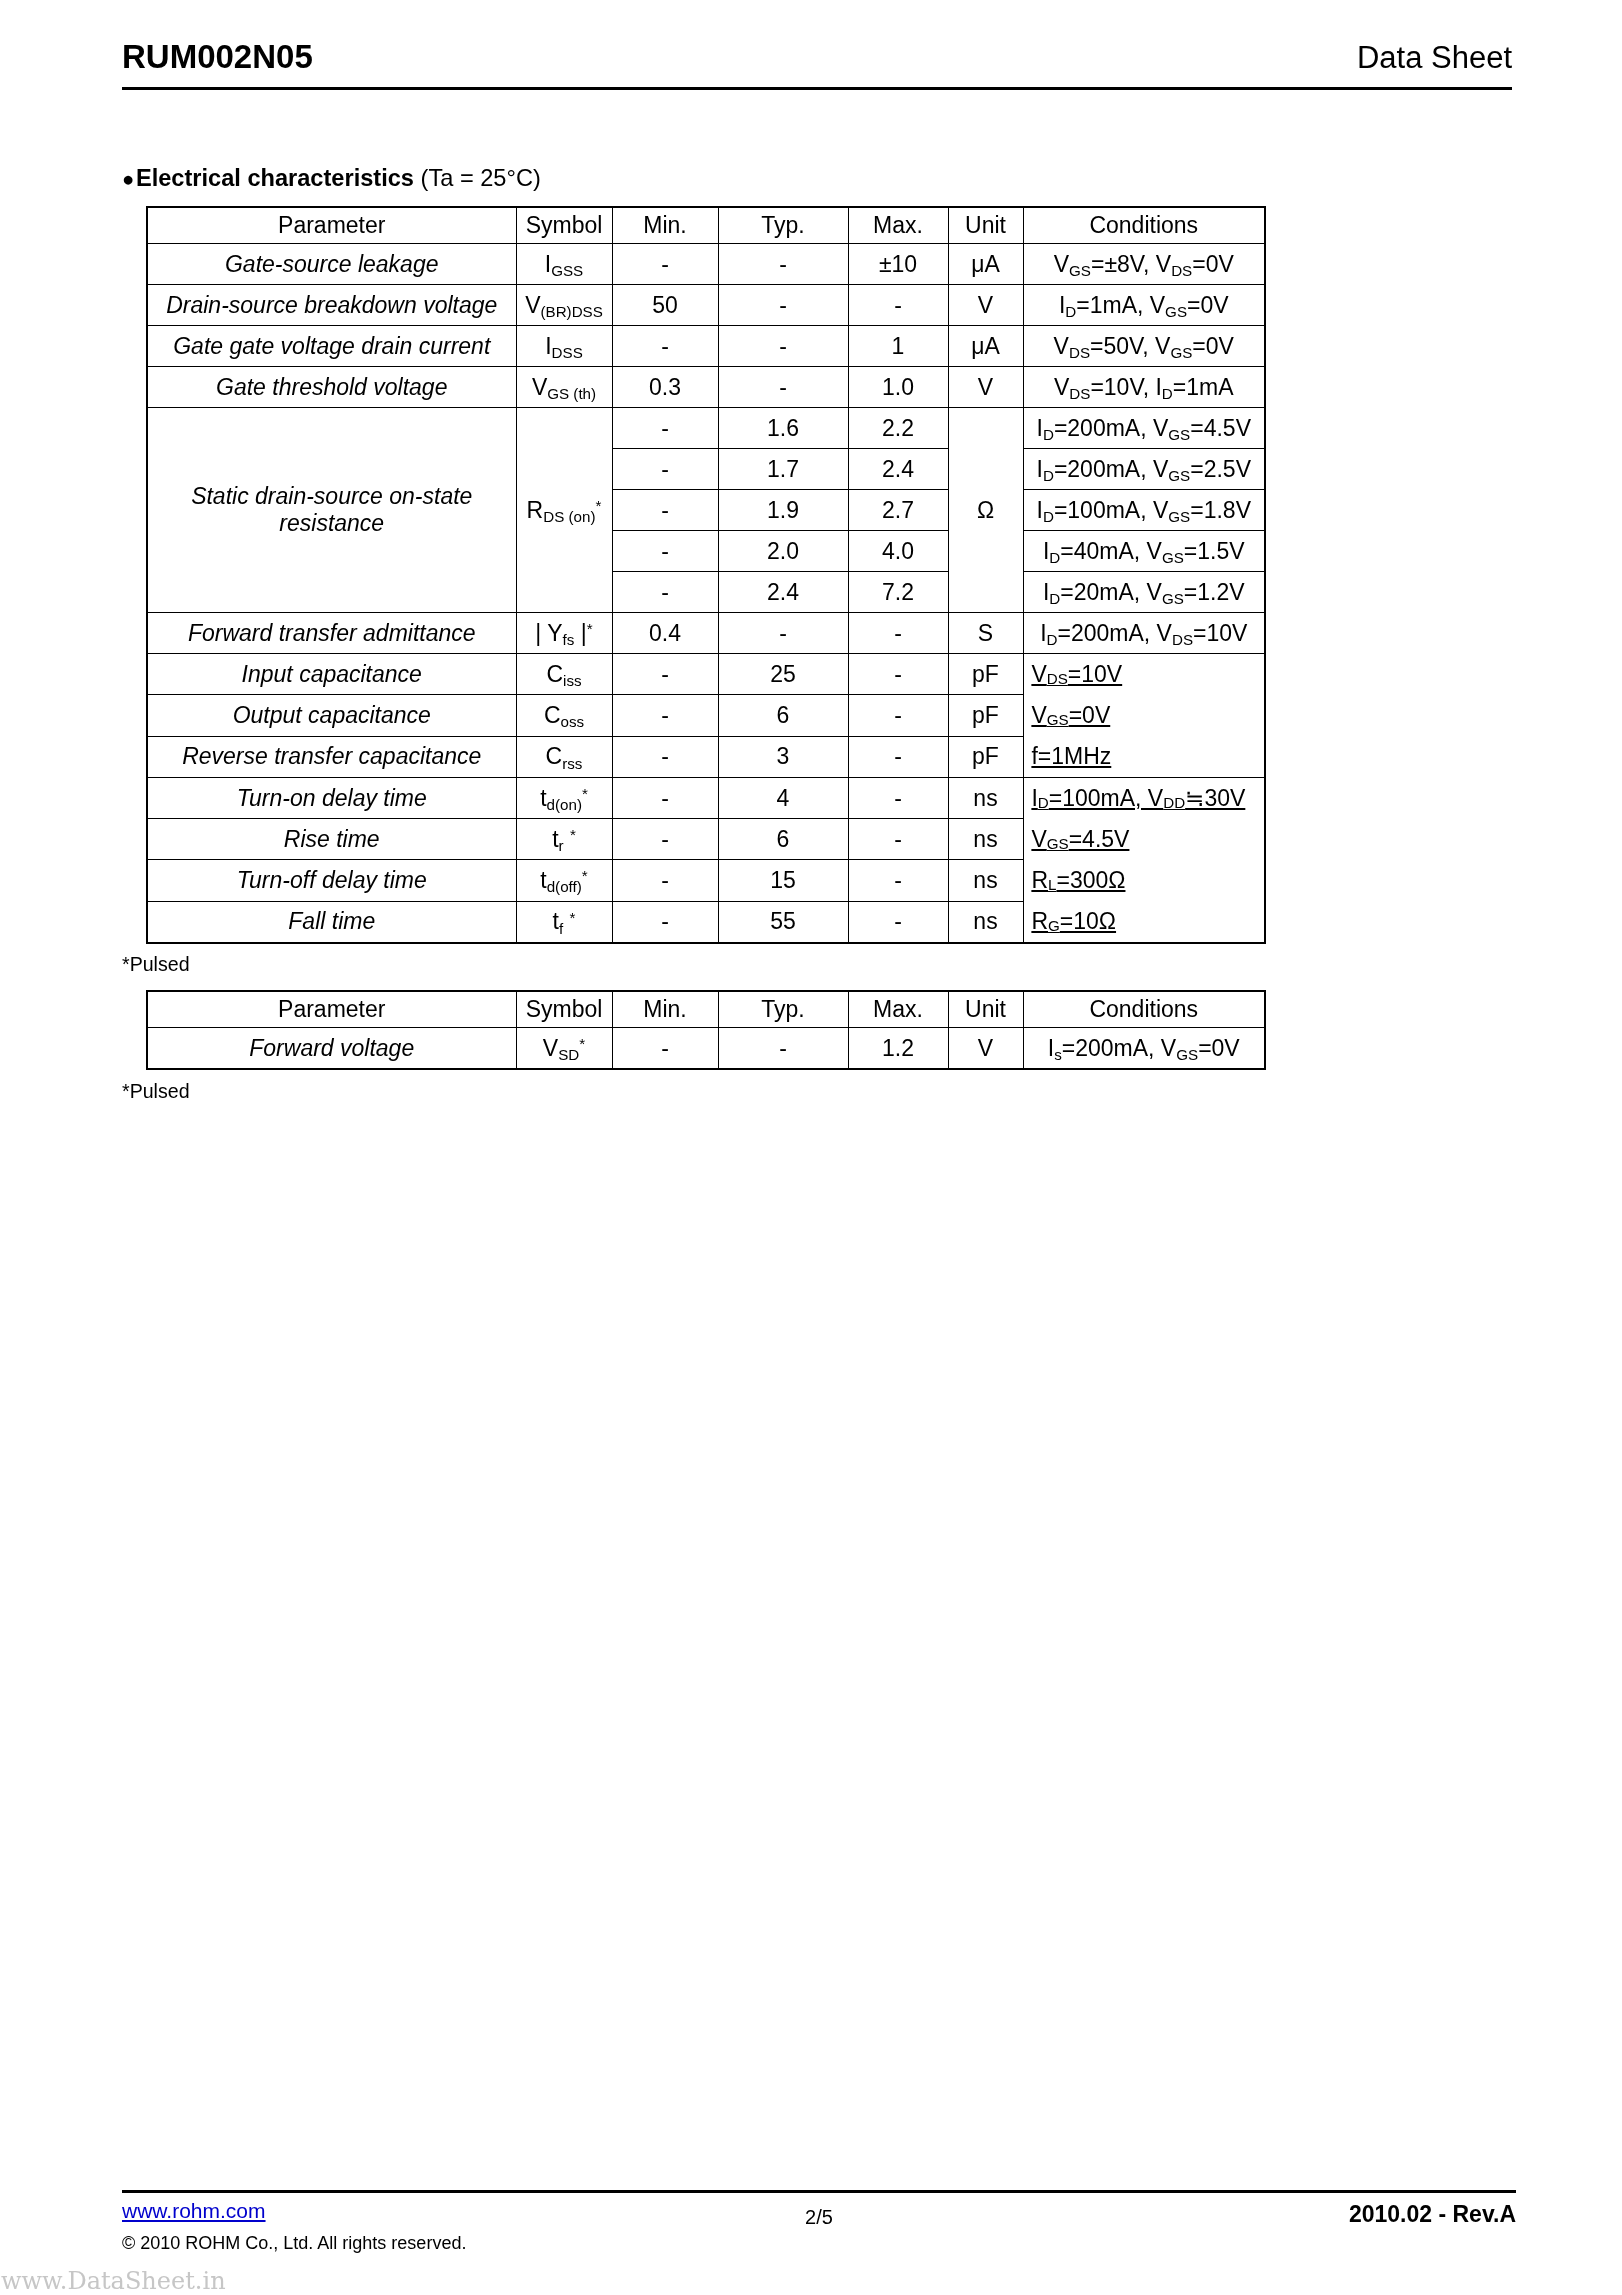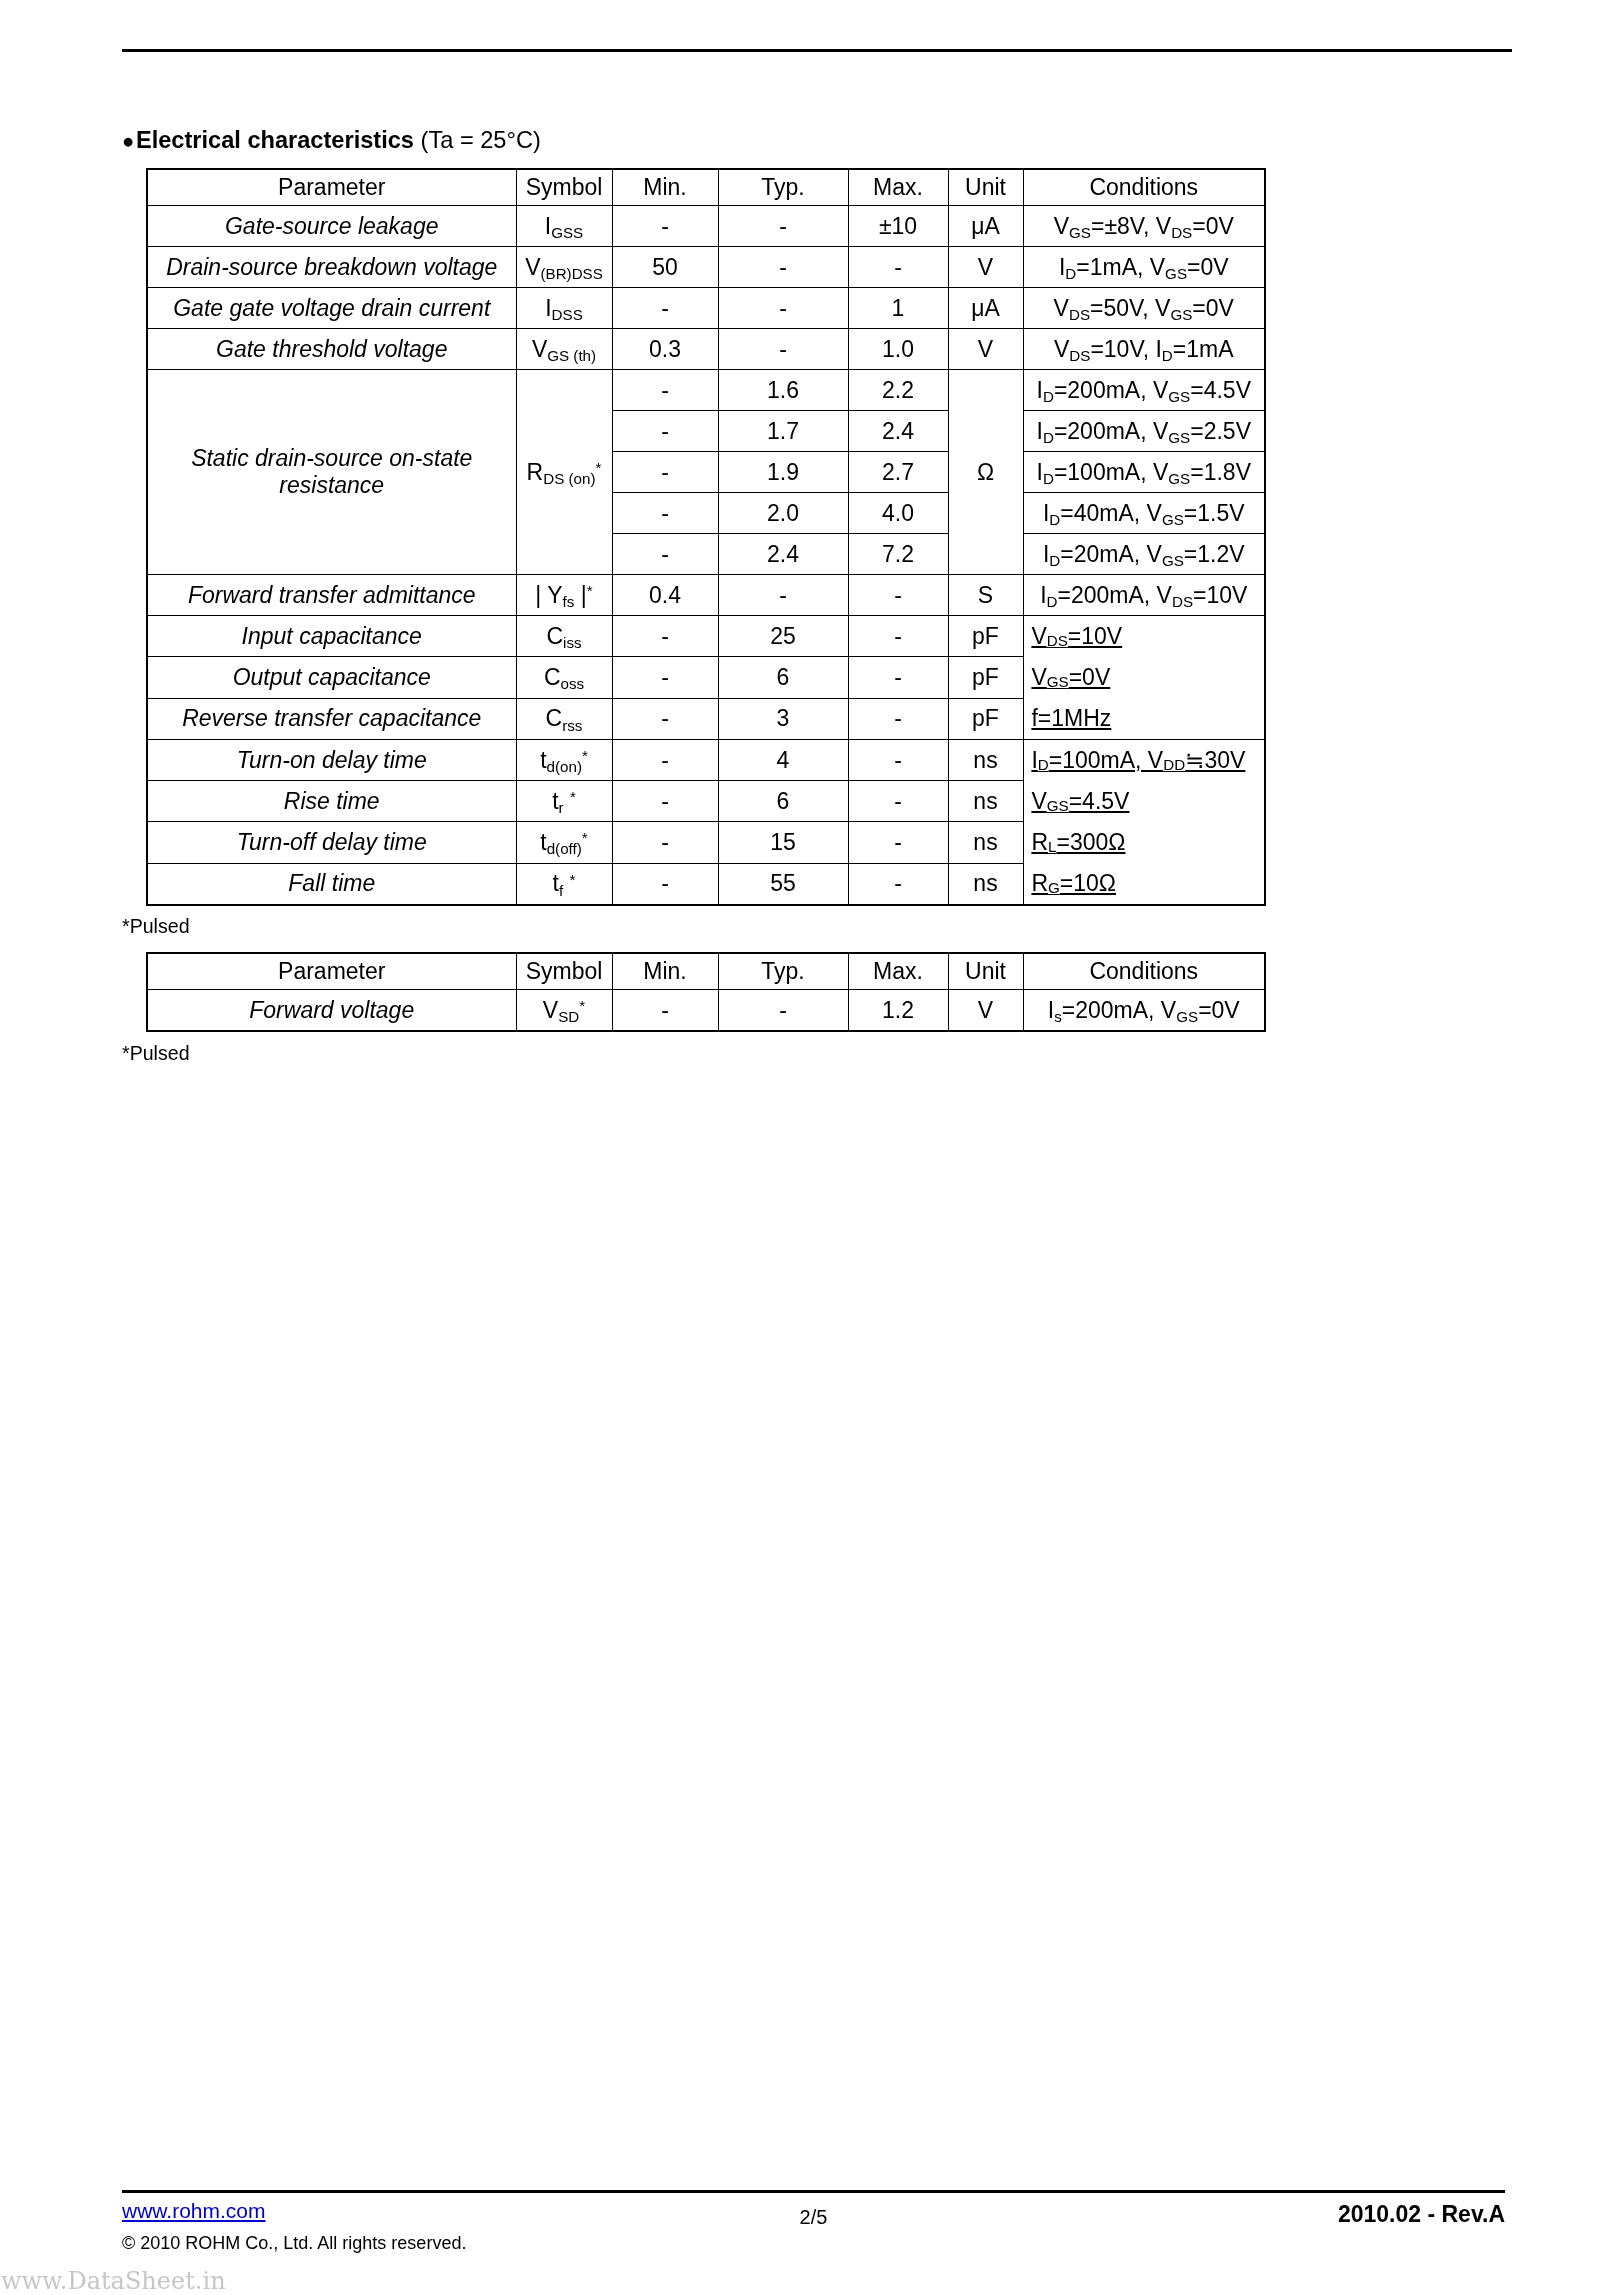--- a/index.html
+++ b/index.html
@@ -59,21 +59,21 @@
   }
   sub, sup { font-size: 66%; line-height: 0; }
   sub { vertical-align: baseline; position: relative; top: 0.28em; }
   sup { vertical-align: baseline; position: relative; top: -0.45em; }
 
   .footnote { margin-top: 9.4px; font-size: 19.6px; }
 
   .body-diode-heading { margin-top: 96px; }
 
   
-  .footer { position: absolute; left: 122px; right: 118px; top: 2190px; }
+  .footer { position: absolute; left: 122px; right: 107px; top: 2190px; }
   .footer-rule { border-top: 3.1px solid #000; }
   .footer-row { position: relative; padding-top: 6.3px; }
   .rohm-link { color: #0000cc; text-decoration: underline; font-size: 21px; display: inline-block; }
   .copyright { margin-top: 9.4px; font-size: 18px; }
   .page-num { position: absolute; left: 50%; top: 12.6px; transform: translateX(-50%); font-size: 20px; text-align: right; }
   .revision { position: absolute; right: 0; top: 7.9px; font-size: 23px; font-weight: bold; }
 
   .watermark {
     position: absolute;
     left: 1px;
@@ -82,20 +82,24 @@
     font-family: "DejaVu Serif", serif;
     font-size: 24px;
   }
 </style>
 </head>
 <body>
 
 <div class="page">
   <div class="content">
 
+    <div class="doc-header">
+      <span class="part-number">RUM002N05</span>
+      <span class="doc-type">Data Sheet</span>
+    </div>
     <hr class="header-rule">
 
     <div class="section-heading">
       <span class="bullet">●</span><span class="sec-title">Electrical characteristics</span>
       <span class="sec-sub">(Ta = 25°C)</span>
     </div>
 
     <table class="spec-table">
       <colgroup>
         <col style="width:369px">

